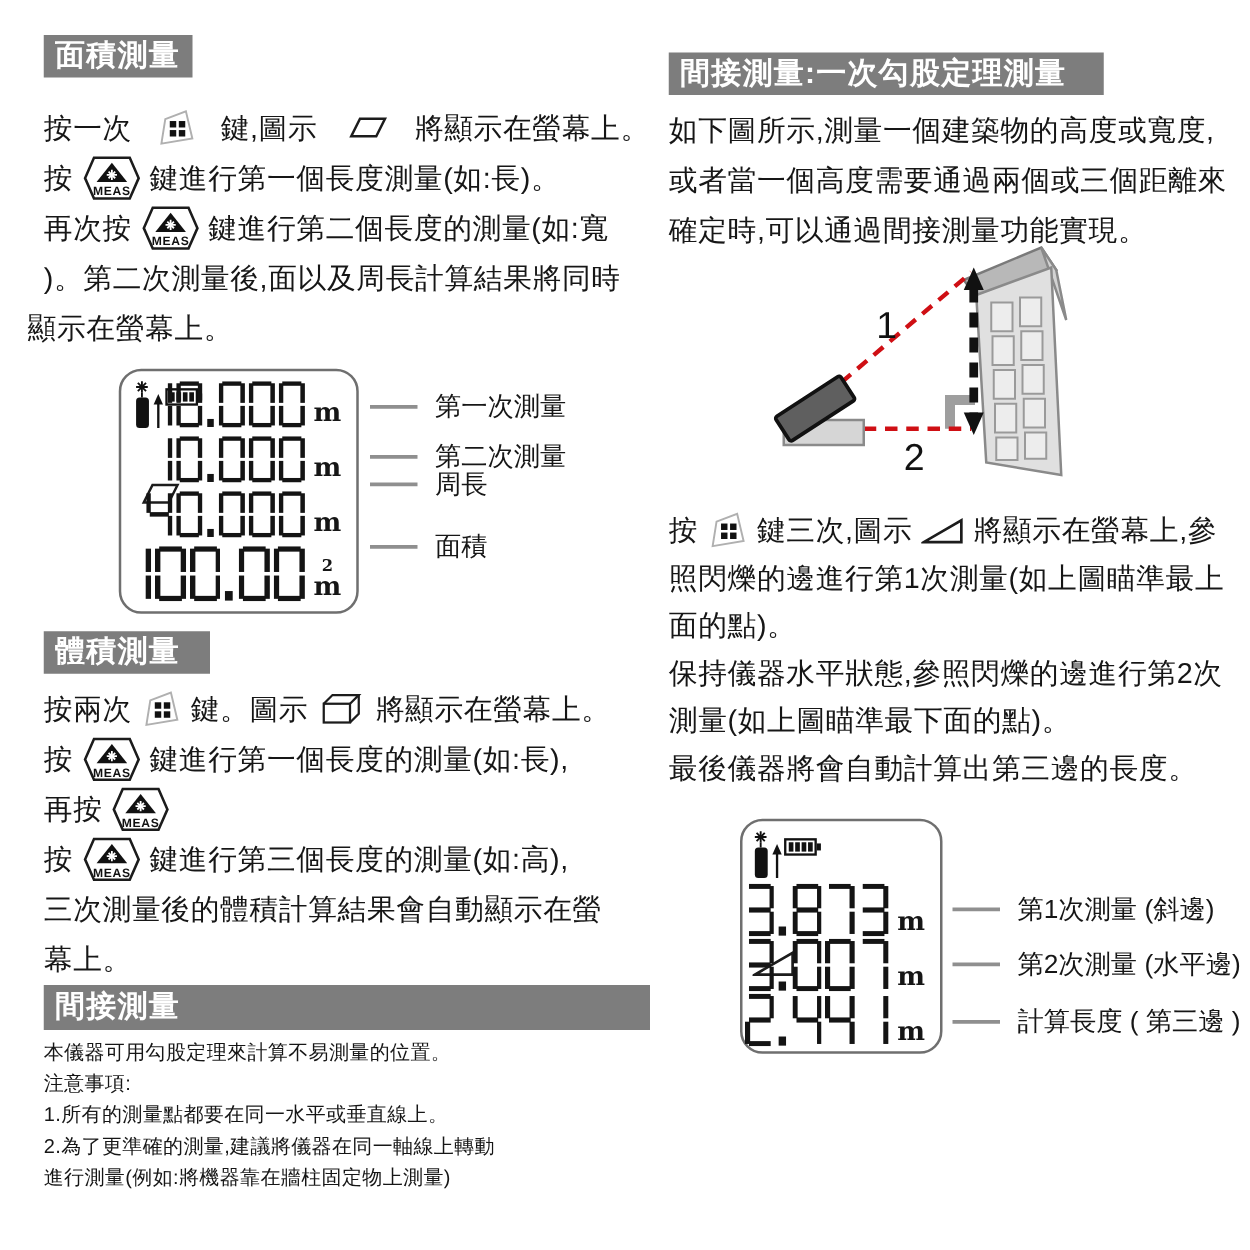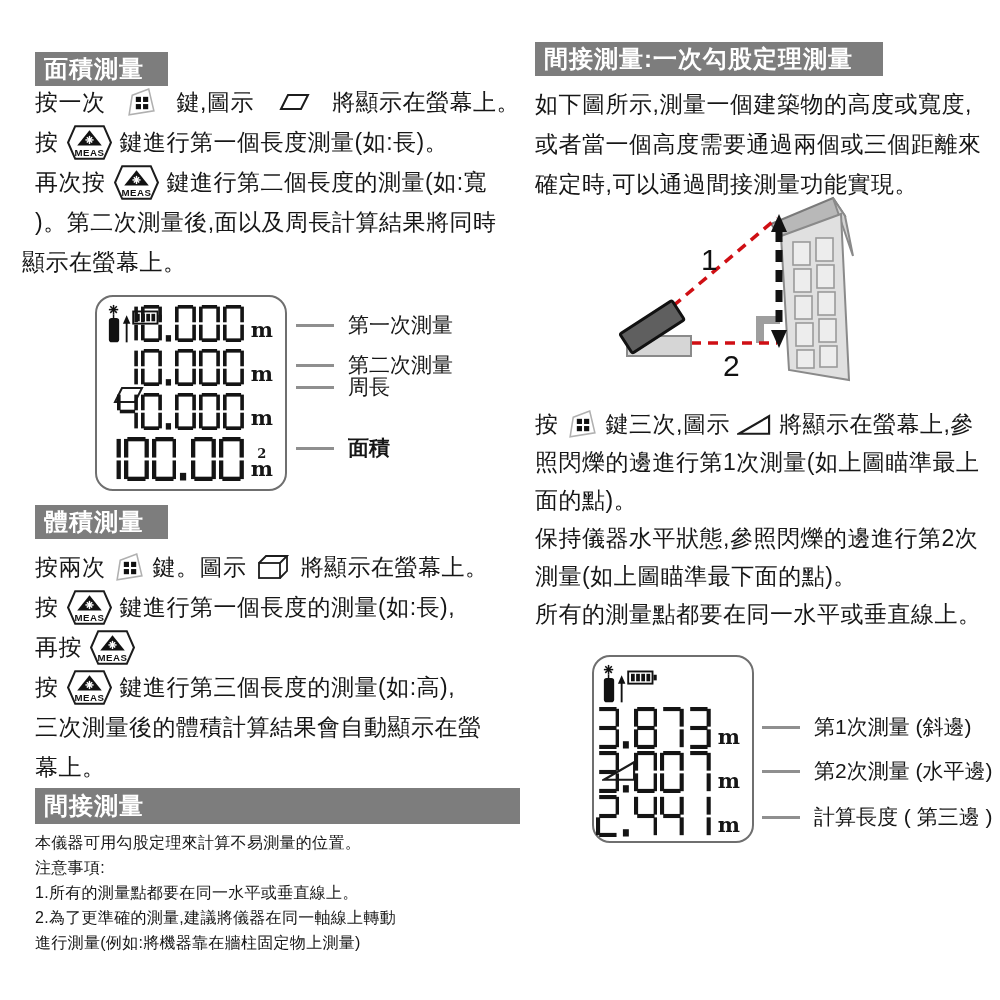--- a/index.html
+++ b/index.html
@@ -40,21 +40,21 @@
   .unit-sq .base{font-size:21px;}
   .lcd-label{position:absolute;display:flex;align-items:center;gap:14px;
     font-size:21px;white-space:nowrap;height:22px;}
   .leader{width:38px;height:3px;background:#8f8f8f;flex:0 0 auto;}
   .lcd-icon{position:absolute;}
   text{font-family:"Liberation Sans","DejaVu Sans",sans-serif;}
 </style>
 </head>
 <body>
 
-<div class="hbar" style="left:35px;top:52px;width:133px;">面積測量</div>
+<div class="hbar" style="left:35px;top:28px;width:119px;">面積測量</div>
 
 <div class="tline" style="left:35px;top:82px;gap:19px;">
     <span>按一次</span>
     <span class="icon">
       <svg width="33" height="33" viewBox="0 0 32 32">
         <path d="M7,9 L23,3 L28,24 L4,28 Z" fill="#fff" stroke="#b0b0b0" stroke-width="1.5"></path>
         <rect x="10.5" y="10.5" width="5" height="5" fill="#111"></rect>
         <rect x="17.5" y="10.5" width="5" height="5" fill="#111"></rect>
         <rect x="10.5" y="17.5" width="5" height="5" fill="#111"></rect>
         <rect x="17.5" y="17.5" width="5" height="5" fill="#111"></rect>
@@ -322,21 +322,21 @@
   <span>第一次測量</span>
 </div>
 <div class="lcd-label" style="left:296px;top:354px;">
   <span class="leader"></span>
   <span>第二次測量</span>
 </div>
 <div class="lcd-label" style="left:296px;top:376px;">
   <span class="leader"></span>
   <span>周長</span>
 </div>
-<div class="lcd-label" style="left:296px;top:437px;font-weight:bold;">
+<div class="lcd-label" style="left:296px;top:426px;">
   <span class="leader"></span>
   <span>面積</span>
 </div>
 
 <div class="hbar" style="left:35px;top:505px;width:133px;">體積測量</div>
 
 <div class="tline" style="left:35px;top:547px;">
     <span>按兩次</span>
     <span class="icon">
       <svg width="33" height="33" viewBox="0 0 32 32">
@@ -494,21 +494,21 @@
 <div class="tline" style="left:535px;top:481px;height:38px;line-height:38px;">
     <span>面的點)。</span>
   </div>
 <div class="tline" style="left:535px;top:519px;height:38px;line-height:38px;">
     <span>保持儀器水平狀態,參照閃爍的邊進行第2次</span>
   </div>
 <div class="tline" style="left:535px;top:557px;height:38px;line-height:38px;">
     <span>測量(如上圖瞄準最下面的點)。</span>
   </div>
 <div class="tline" style="left:535px;top:595px;height:38px;line-height:38px;">
-    <span>所有的測量點都要在同一水平或垂直線上。</span>
+    <span>最後儀器將會自動計算出第三邊的長度。</span>
   </div>
 
 <div class="lcd-panel" style="left:592px;top:655px;width:162px;height:188px;">
   <span class="lcd-icon" style="left:8px;top:6px;"><span class="icon">
         <svg width="58" height="45" viewBox="0 0 62 48">
           <g stroke="#111" stroke-width="1.6">
             <line x1="7" y1="2" x2="7" y2="12"></line>
             <line x1="2" y1="7" x2="12" y2="7"></line>
             <line x1="3.5" y1="3.5" x2="10.5" y2="10.5"></line>
             <line x1="10.5" y1="3.5" x2="3.5" y2="10.5"></line>

